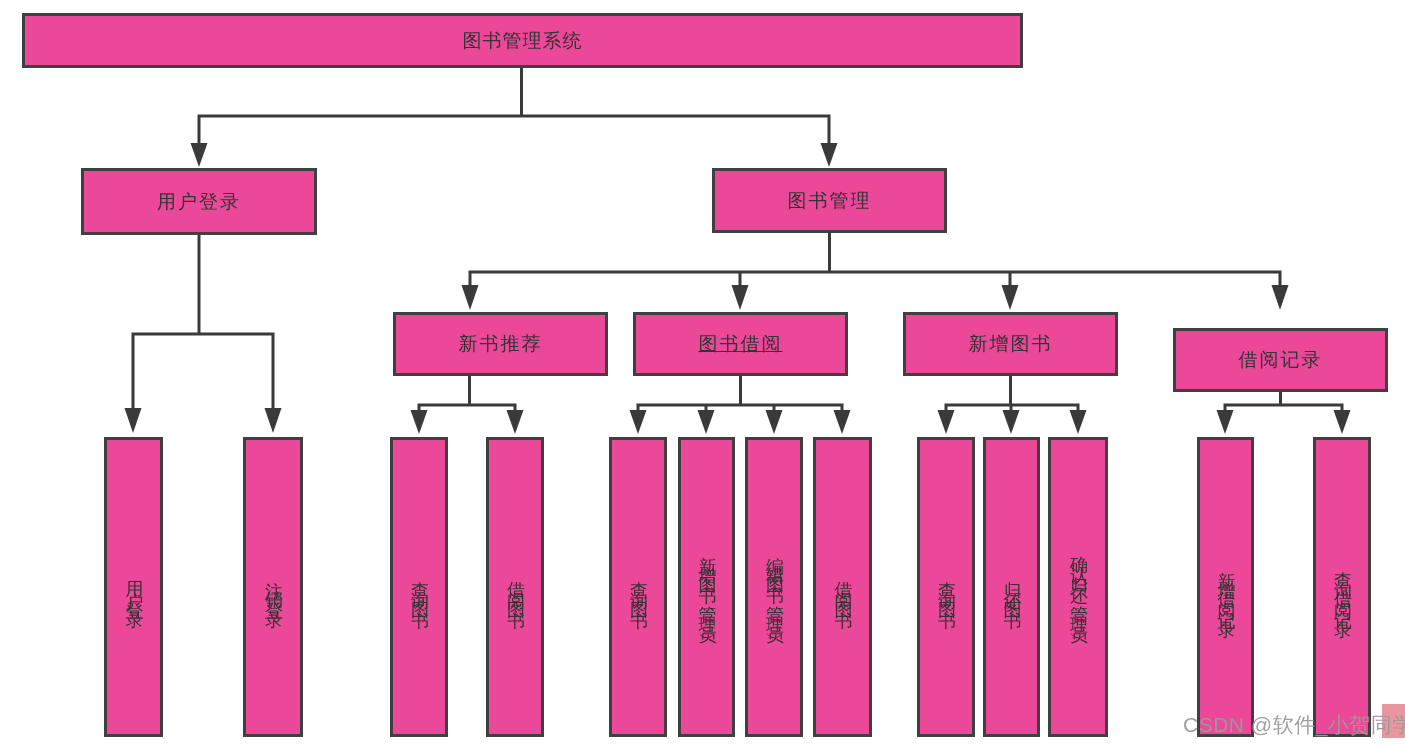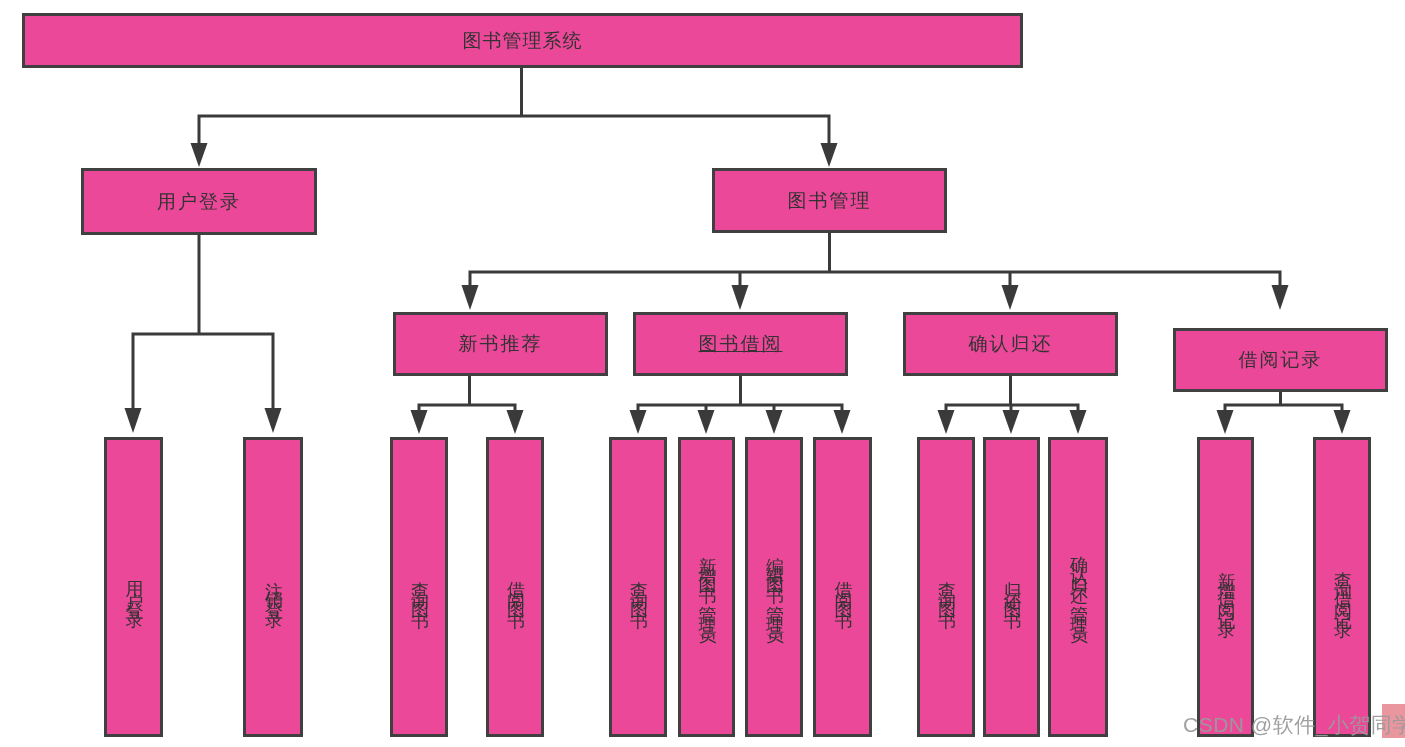--- a/index.html
+++ b/index.html
@@ -88,21 +88,21 @@
     <span>图书管理</span>
   </div>
 
   <div class="box hnode" style="left:362px;top:312px;width:215px;height:64px;margin-left:31px;">
     <span>新书推荐</span>
   </div>
   <div class="box hnode" style="left:633px;top:312px;width:215px;height:64px;text-decoration:underline;">
     <span>图书借阅</span>
   </div>
   <div class="box hnode" style="left:903px;top:312px;width:215px;height:64px;">
-    <span>确认归还</span>
+    <span>新增图书</span>
   </div>
   <div class="box hnode" style="left:1173px;top:328px;width:215px;height:64px;">
     <span>借阅记录</span>
   </div>
 
   <div class="box leaf" style="left:104px;top:437px;width:59px;height:300px;">
     <span class="vtext">用户登录</span>
   </div>
   <div class="box leaf" style="left:243px;top:437px;width:60px;height:300px;">
     <span class="vtext">注销登录</span>

